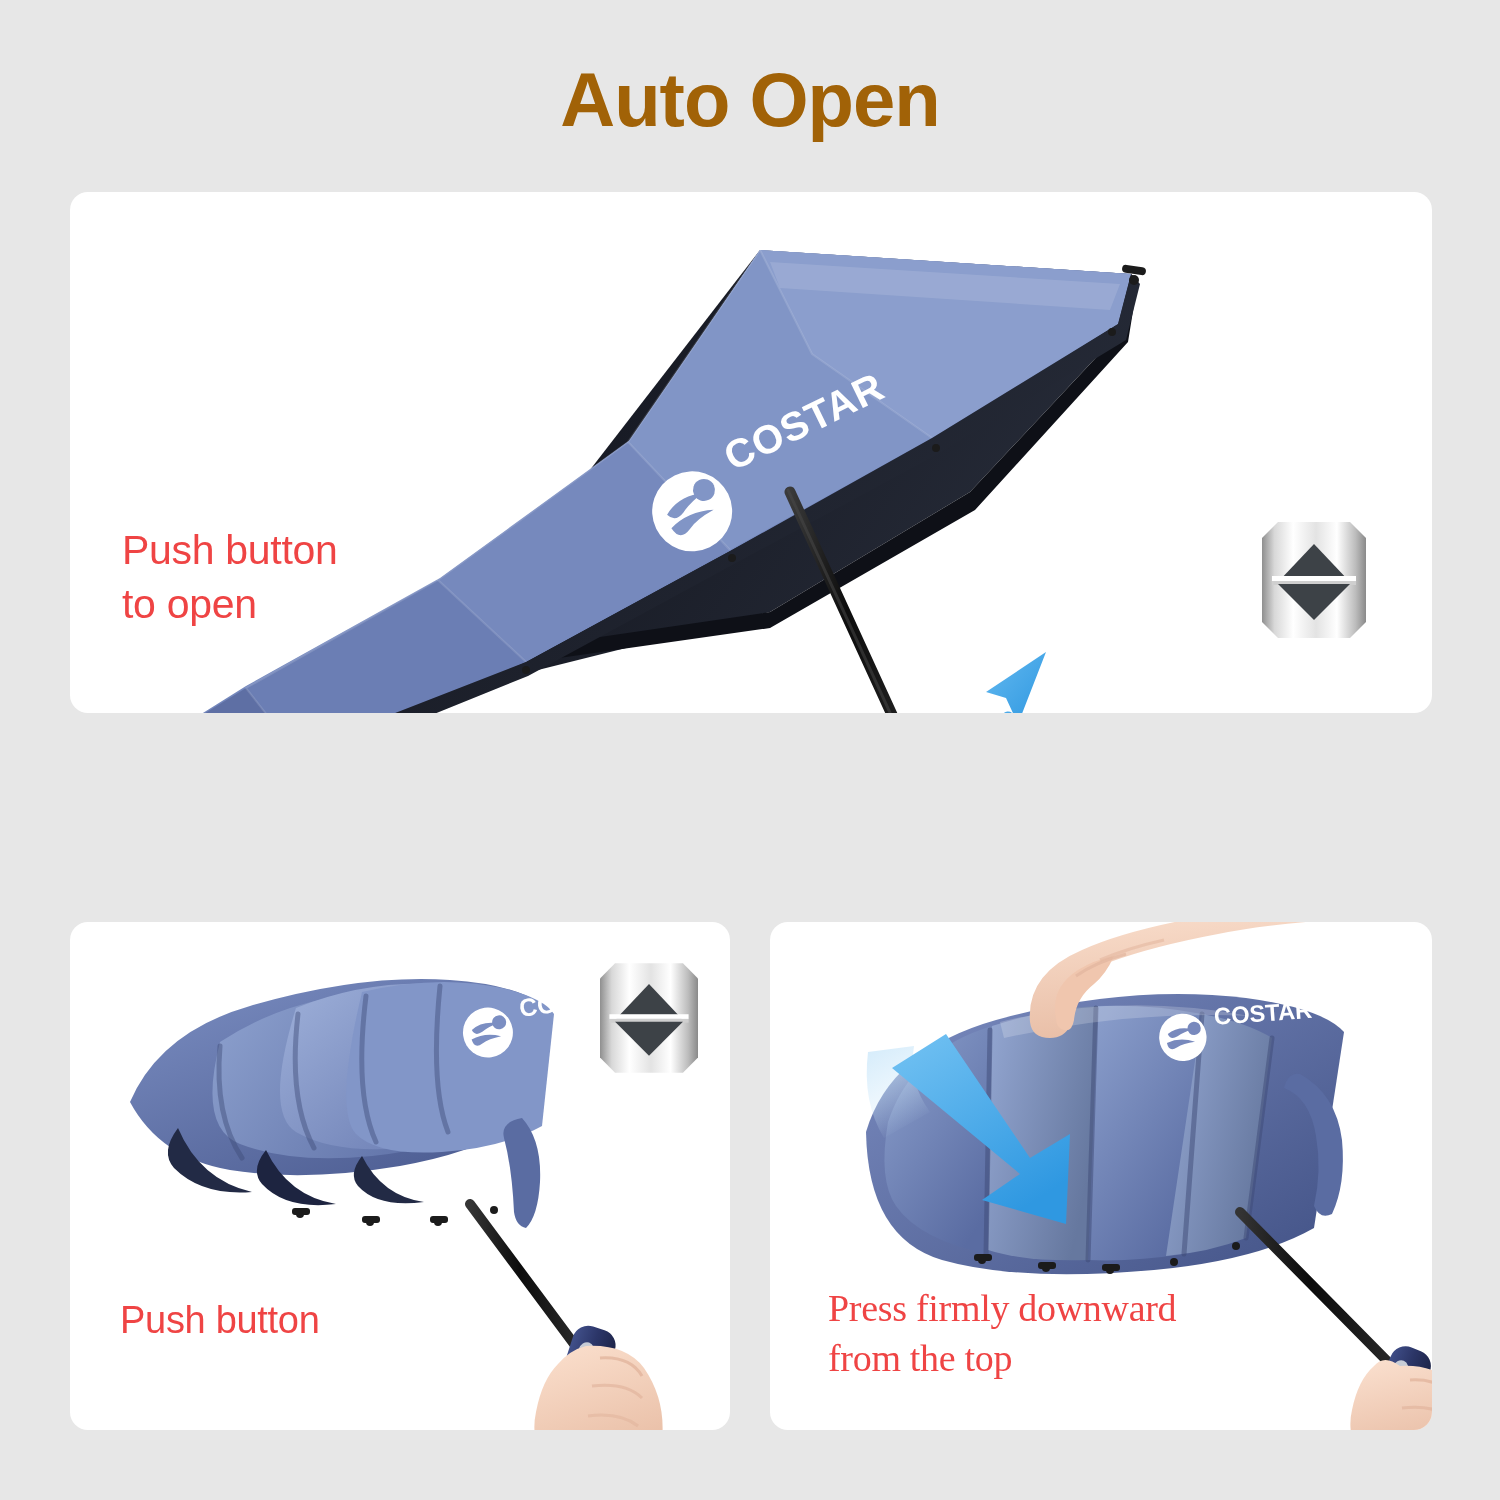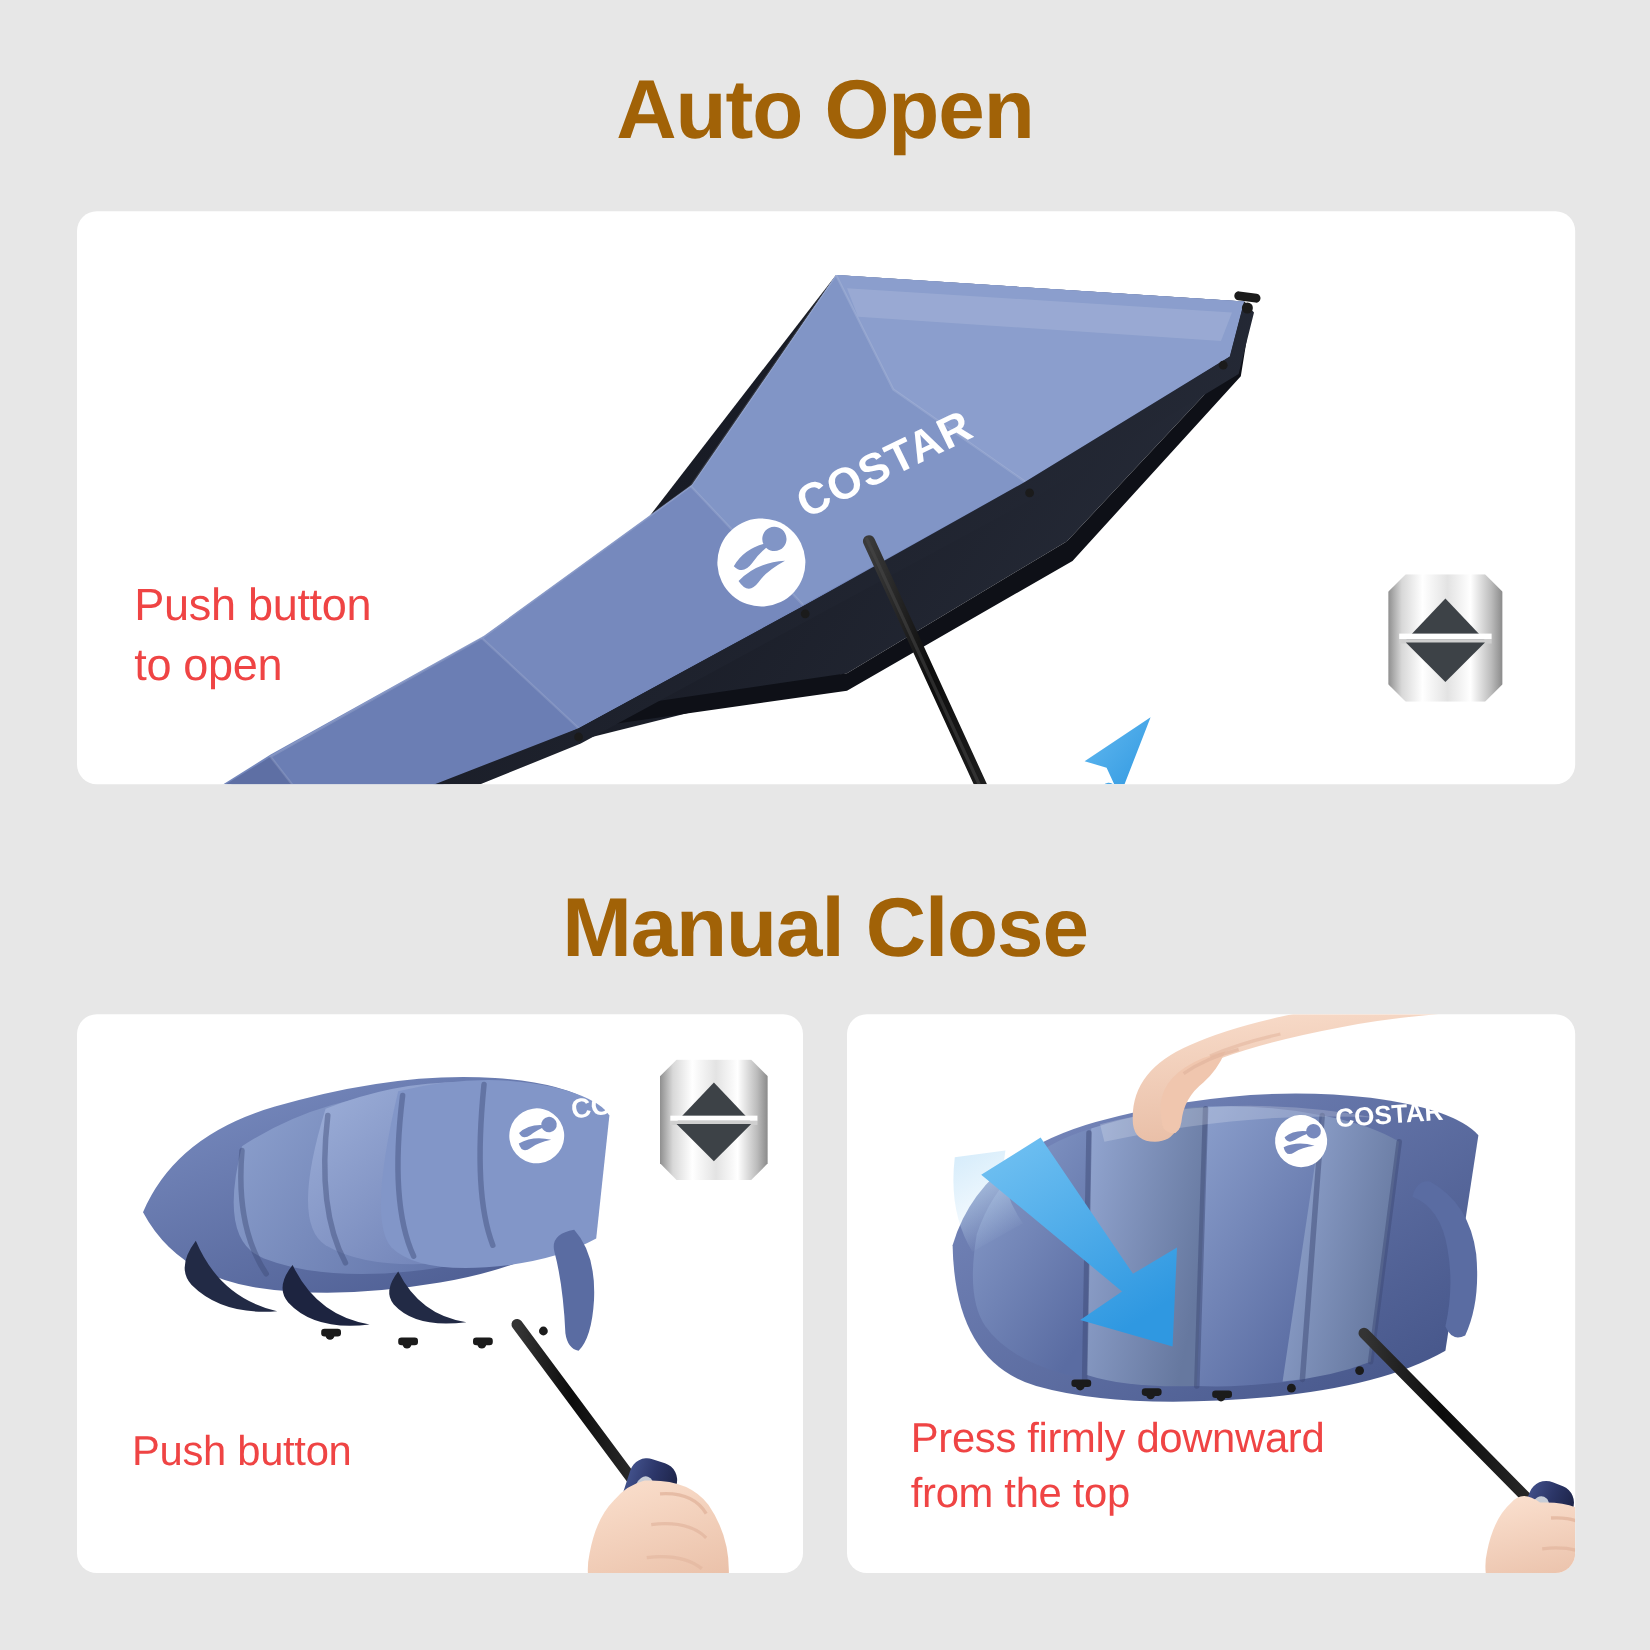--- a/index.html
+++ b/index.html
@@ -31,21 +31,21 @@
   #panel-br{left:770px;top:922px;width:662px;height:508px;}
 
   
   .caption{
     position:absolute;color:#ef4444;font-weight:400;
     line-height:1.32;letter-spacing:-0.3px;white-space:pre-line;
     font-family:"Liberation Sans","DejaVu Sans",sans-serif;
   }
   #cap-top{left:122px;top:523px;font-size:41px;}
   #cap-bl{left:120px;top:1295px;font-size:38px;}
-  #cap-br{left:828px;top:1283px;font-size:38px;}
+  #cap-br{left:828px;top:1283px;font-size:38px;font-family:Liberation Serif, serif;}
 
   
   .pushbtn{position:absolute;}
 
   
   .art{position:absolute;inset:0;width:100%;height:100%;display:block;}
 </style>
 </head>
 <body>
 
@@ -216,21 +216,20 @@
         </defs>
         <path d="M16 0 H88 L104 16 V100 L88 116 H16 L0 100 V16 Z" fill="url(#metal1)"></path>
         <path d="M52 22 L88 60 H16 Z" fill="#3d4247"></path>
         <rect x="10" y="54" width="84" height="5" fill="#ffffff"></rect>
         <rect x="10" y="59" width="84" height="4" fill="#cfcfcf"></rect>
         <path d="M52 98 L88 62 H16 Z" fill="#3d4247"></path>
       </svg>
     </div>
   </div>
 
-  <div class="heading" id="h-manual">Manual Close</div>
 
   <div class="panel" id="panel-bl">
     <svg class="art" viewBox="0 0 660 508" preserveAspectRatio="none">
       <defs>
         <linearGradient id="foldA" x1="0" y1="0" x2="1" y2="0.4">
           <stop offset="0" stop-color="#8ea2cf"></stop>
             <stop offset="1" stop-color="#5e70a6"></stop>
         </linearGradient>
         <linearGradient id="foldB" x1="0" y1="0" x2="0.8" y2="1">
           <stop offset="0" stop-color="#7b8ec2"></stop>

